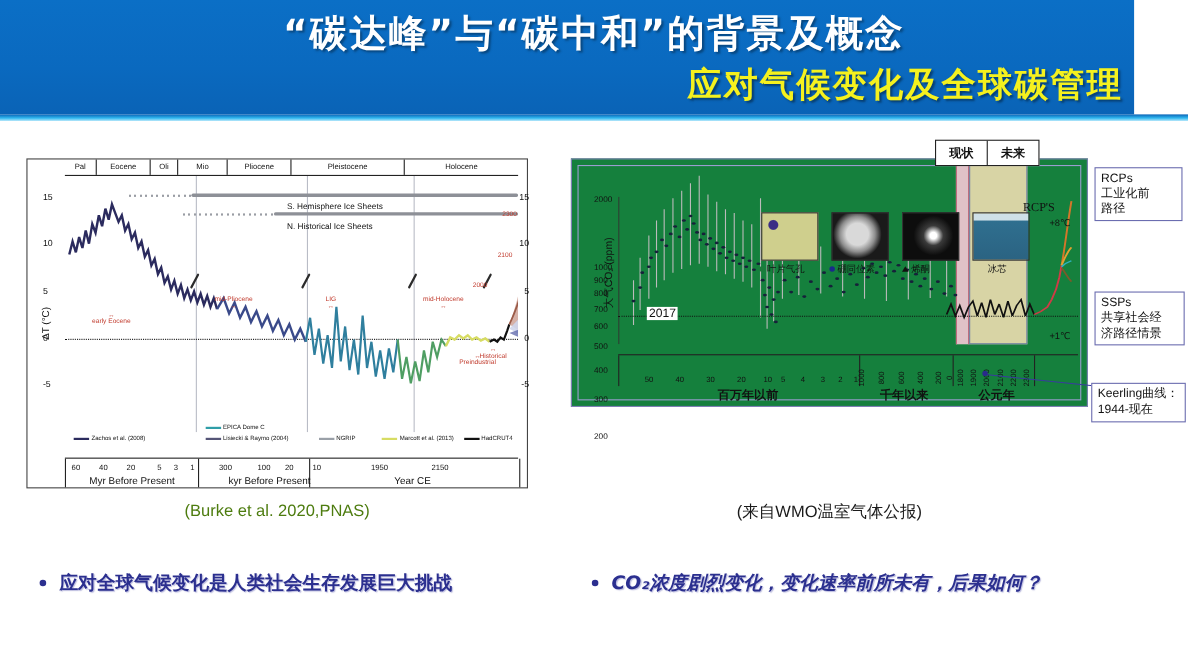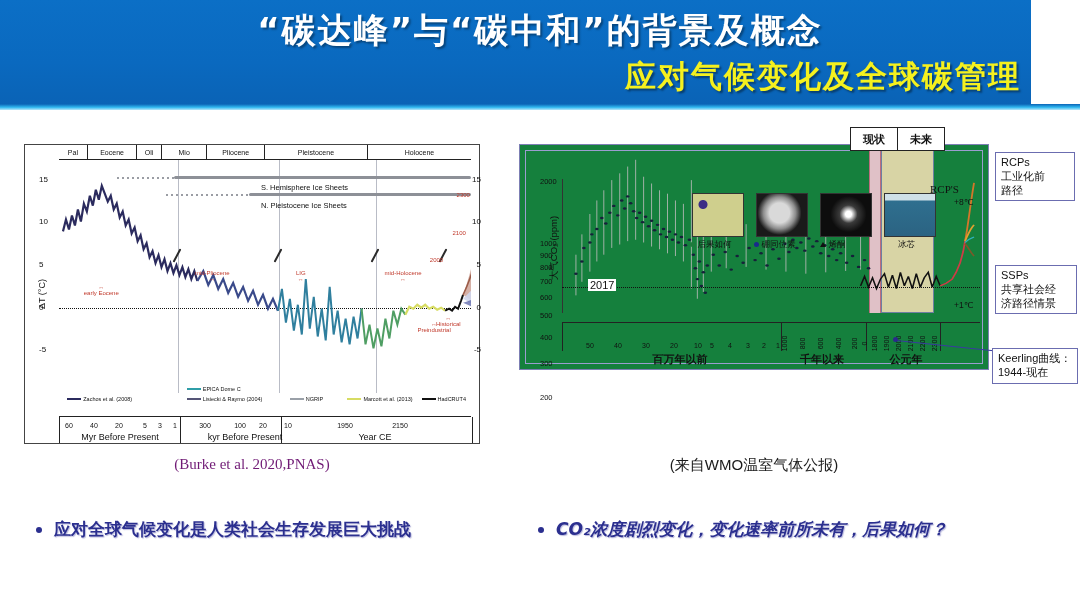--- a/index.html
+++ b/index.html
@@ -87,21 +87,21 @@
   .lswatch{display:inline-block;width:14px;height:2px;}
   .xaxisL{
     position:absolute;left:34px;right:8px;bottom:26px;height:1px;background:#222;
   }
   .xtickL{position:absolute;bottom:14px;font-size:7px;color:#111;transform:translateX(-50%);}
   .xsecL{position:absolute;bottom:1px;font-size:9px;color:#111;transform:translateX(-50%);}
   .xsepL{position:absolute;bottom:0px;width:1px;height:26px;background:#222;}
 
   .capL{
     position:absolute;left:24px;top:338px;width:456px;text-align:center;
-    font-size:15px;color:#701a75;font-family:Liberation Serif, serif;
+    font-size:15px;color:#4d7c0f;font-family:Liberation Sans, sans-serif;
   }
 
   
   .figR{
     position:absolute;left:519px;top:26px;width:470px;height:226px;
     border:1px solid #7d7fb4;background:#15803d;box-sizing:border-box;
   }
   .figR-inner{
     position:absolute;left:5px;top:5px;right:5px;bottom:5px;
     border:1px solid #9b9dd0;box-sizing:border-box;
@@ -224,21 +224,21 @@
         <div class="vsep" style="left:29%"></div>
         <div class="vsep" style="left:53.5%"></div>
         <div class="vsep" style="left:77%"></div>
 
         <div class="icesheet-dots" style="left:14%;width:14%;top:17px"></div>
         <div class="icesheet" style="left:28%;right:0;top:16px"></div>
         <div class="ice-label" style="left:49%;top:23px">S. Hemisphere Ice Sheets</div>
 
         <div class="icesheet-dots" style="left:26%;width:20%;top:34px"></div>
         <div class="icesheet" style="left:46%;right:0;top:33px"></div>
-        <div class="ice-label" style="left:49%;top:41px">N. Pleistocene Ice Sheets</div>
+        <div class="ice-label" style="left:49%;top:41px">N. Historical Ice Sheets</div>
 
         <div class="zeroline" style="top:148px"></div>
 
         <svg width="100%" height="100%" viewBox="0 0 414 235" preserveAspectRatio="none" style="position:absolute;left:0;top:0">
 
           <path d="M4,72 L7,60 L10,70 L13,56 L16,66 L19,50 L22,62 L25,44 L28,52 L31,36 L34,46 L37,30 L40,40 L43,26 L46,34 L49,42 L52,36 L55,50 L58,44 L61,58 L64,52 L67,66 L70,60 L73,74 L76,68 L79,82 L82,76 L85,90 L88,84 L91,98 L94,92 L97,104 L100,96 L103,108 L106,100 L109,112 L112,104 L115,114 L118,106 L121,116 L124,108 L127,118 L130,110 L133,120 L136,112 L139,122" fill="none" stroke="#2b2b5e" stroke-width="2.2"></path>
 
           <path d="M139,122 L145,112 L150,126 L155,116 L160,130 L165,120 L170,134 L175,124 L180,138 L185,128 L190,142 L195,132 L200,146 L205,136 L210,150 L215,140 L220,152" fill="none" stroke="#3a4a8a" stroke-width="2.2"></path>
 
           <path d="M220,152 L224,130 L228,164 L232,140 L236,172 L240,146 L244,176 L248,120 L252,170 L256,138 L260,178 L264,150 L268,182 L272,128 L276,176 L280,152 L284,184 L288,160 L292,186 L296,158 L300,180 L304,150" fill="none" stroke="#2f7f9e" stroke-width="2"></path>
@@ -502,21 +502,21 @@
              #c9c98a;"></div>
         <div class="thumb" style="left:194px;top:40px;background:
              radial-gradient(circle at 45% 45%,#d9d9d9 10px,#8e8e8e 16px,#1a1a1a 22px),#141414;"></div>
         <div class="thumb" style="left:258px;top:40px;background:
              radial-gradient(circle at 55% 48%,#ffffff 3px,#3a3a3a 9px,#0d0d0d 18px),#0b0b0b;"></div>
         <div class="thumb" style="left:322px;top:40px;background:
              linear-gradient(180deg,#cfe0e8 0 6px,#2f6f8f 7px,#2b6382 100%);"></div>
 
         <div class="thumb-label" style="left:128px;top:86px">
           <span class="dot-g"></span>
-          <span>后果如何</span>
+          <span>叶片气孔</span>
         </div>
         <div class="thumb-label" style="left:192px;top:86px">
           <span class="dot-b"></span>
           <span>硼同位素</span>
         </div>
         <div class="thumb-label" style="left:258px;top:86px">
           <span class="tri-k"></span>
           <span>烯酮</span>
         </div>
         <div class="thumb-label" style="left:336px;top:86px">冰芯</div>

